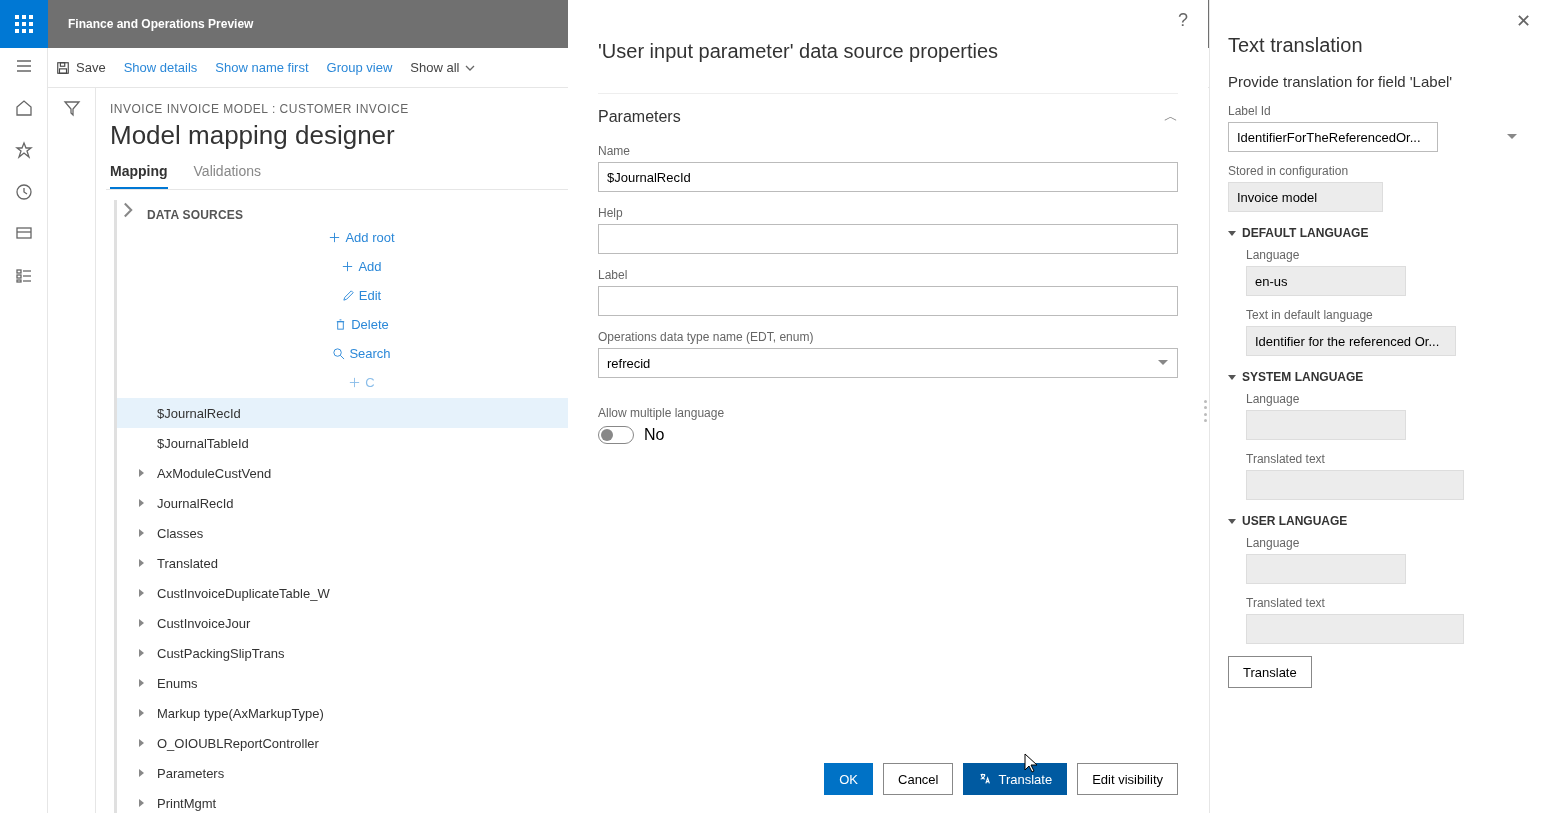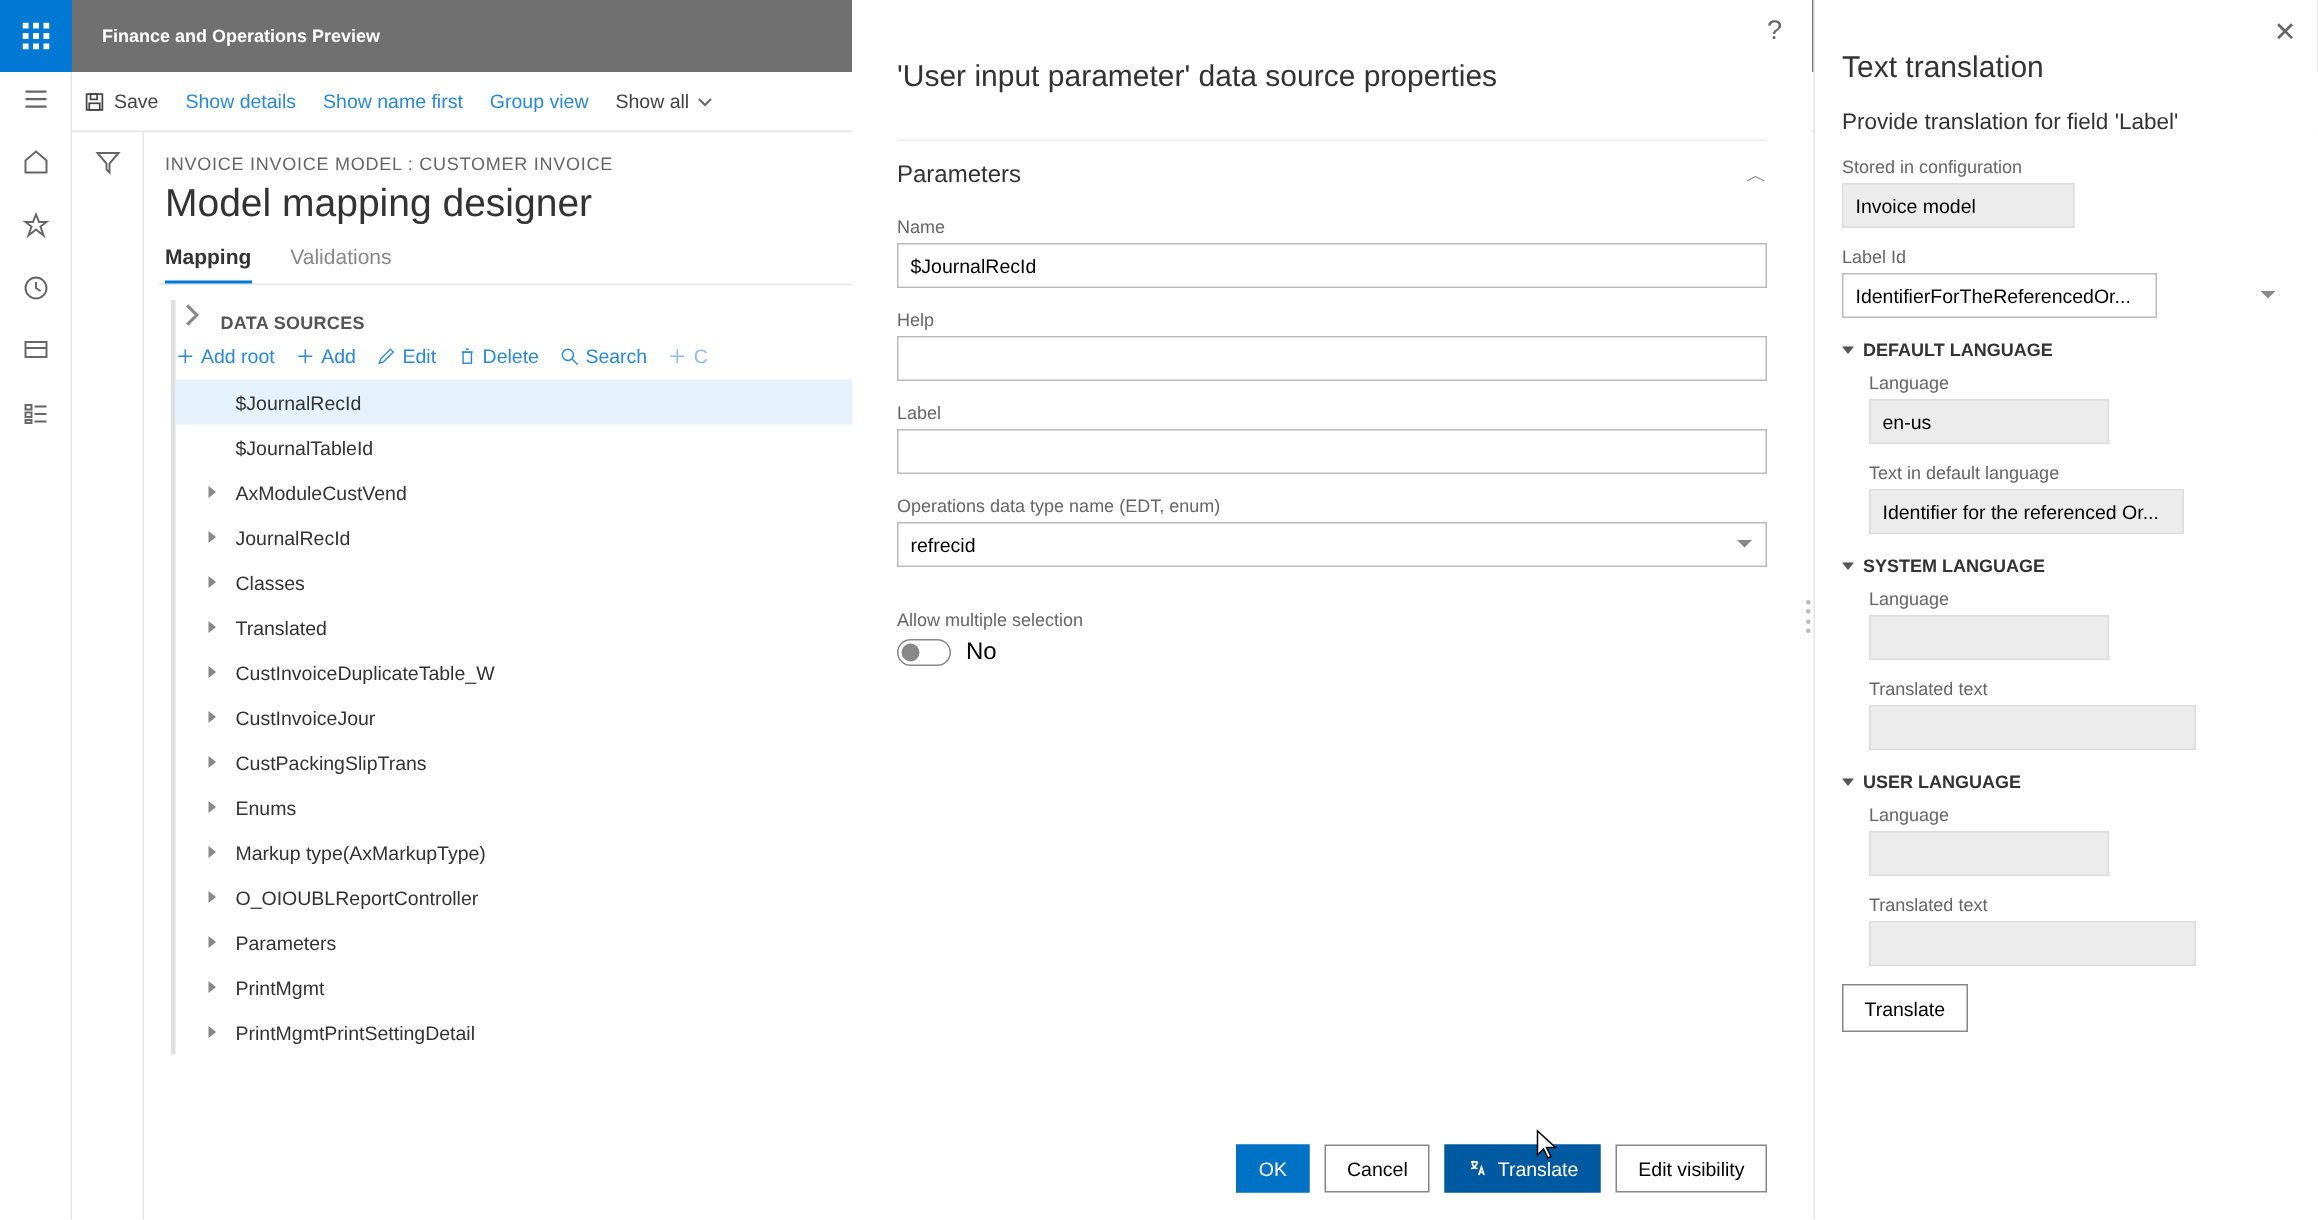--- a/index.html
+++ b/index.html
@@ -26,21 +26,21 @@
 .filtercol { width: 48px; border-right: 1px solid #e6e6e6; padding-top: 10px; display:flex; justify-content:center;}
 .maincol { flex:1; padding: 14px 0 0 10px; }
 .breadcrumb { font-size: 12px; color: #666; letter-spacing: .5px; padding-left: 4px; }
 .page-title { font-size: 26px; font-weight: 300; color: #333; margin: 4px 0 12px 4px; }
 .tabs { display:flex; gap: 26px; border-bottom: 1px solid #e6e6e6; padding-left: 4px; }
 .tab { font-size: 14px; color: #888; padding-bottom: 8px; cursor:pointer;}
 .tab.active { color: #333; border-bottom: 2px solid #0078d4; font-weight: 600;}
 .ds-block { margin-top: 10px; border-left: 3px solid #e0e0e0; margin-left: 8px; }
 .expander-toggle { position:absolute; left:3px; width:16px; height:16px; margin-top: 2px;}
 .ds-header { font-size: 12px; font-weight: 600; color: #555; padding: 8px 0 8px 30px; letter-spacing: .2px; }
-.ds-toolbar { display:flex; gap: 14px; align-items:center; }
+.ds-toolbar { display:flex; gap: 14px; padding-left: 38px; align-items:center;flex-direction:column; }
 .ds-tool { display:flex; align-items:center; gap:4px; color:#2b88d8; font-size: 13px; cursor:pointer;}
 .ds-tool svg { width:13px; height:13px; stroke:#2b88d8; fill:none;}
 .tree { margin-top: 8px; }
 .tree-row { height: 30px; display:flex; align-items:center; padding-left: 40px; font-size: 13px; color:#333; gap:8px; position:relative;}
 .tree-row.selected { background:#e6f2fb;}
 .caret { width:0;height:0;border-top:4px solid transparent;border-bottom:4px solid transparent;border-left:5px solid #888; position:absolute; left:22px;}
 
 
 .center-panel { position:absolute; left: 568px; top:0; bottom:0; width: 640px; background:#fff; padding: 20px 30px 0 30px; }
 .center-panel .help-icon { position:absolute; right:20px; top:10px; color:#666; font-size:18px;}
@@ -314,21 +314,21 @@
     <div class="fld">
       <label>Label</label>
       <input value="" style="">
     </div>
     <div class="fld">
       <label>Operations data type name (EDT, enum)</label>
       <div class="select-wrap"><input value="refrecid" style=""></div>
     </div>
     <div></div>
     <div class="fld">
-      <label>Allow multiple selection</label>
+      <label>Allow multiple language</label>
       <div class="toggle-row">
         <div class="toggle"></div>
         <span>No</span>
       </div>
     </div>
   </div>
   <div class="cp-footer">
     <button class="btn primary">OK</button>
     <button class="btn">Cancel</button>
     <button class="btn primary2">
@@ -341,26 +341,26 @@
     <button class="btn">Edit visibility</button>
   </div>
 </div>
 
 <div class="right-panel">
   <span class="close-x">✕</span>
   <div class="rp-title">Text translation</div>
   <div class="rp-sub">Provide translation for field 'Label'</div>
 
   <div class="rp-fld">
+    <label>Label Id</label>
+    <div class="rp-selectwrap"><input class="rp-input" style="width: 210px;" value="IdentifierForTheReferencedOr..."></div>
+  </div>
+  <div class="rp-fld">
     <label>Stored in configuration</label>
     <input class="rp-input ro" readonly="" style="width: 155px;" value="Invoice model">
-  </div>
-  <div class="rp-fld">
-    <label>Label Id</label>
-    <div class="rp-selectwrap"><input class="rp-input" style="width: 210px;" value="IdentifierForTheReferencedOr..."></div>
   </div>
 
   <div class="rp-group-head">DEFAULT LANGUAGE</div>
   <div class="rp-indent">
     <div class="rp-fld"><label>Language</label>
       <input class="rp-input ro" readonly="" style="width: 160px;" value="en-us"></div>
     <div class="rp-fld"><label>Text in default language</label>
       <input class="rp-input ro" readonly="" style="width: 210px;" value="Identifier for the referenced Or..."></div>
   </div>
 

